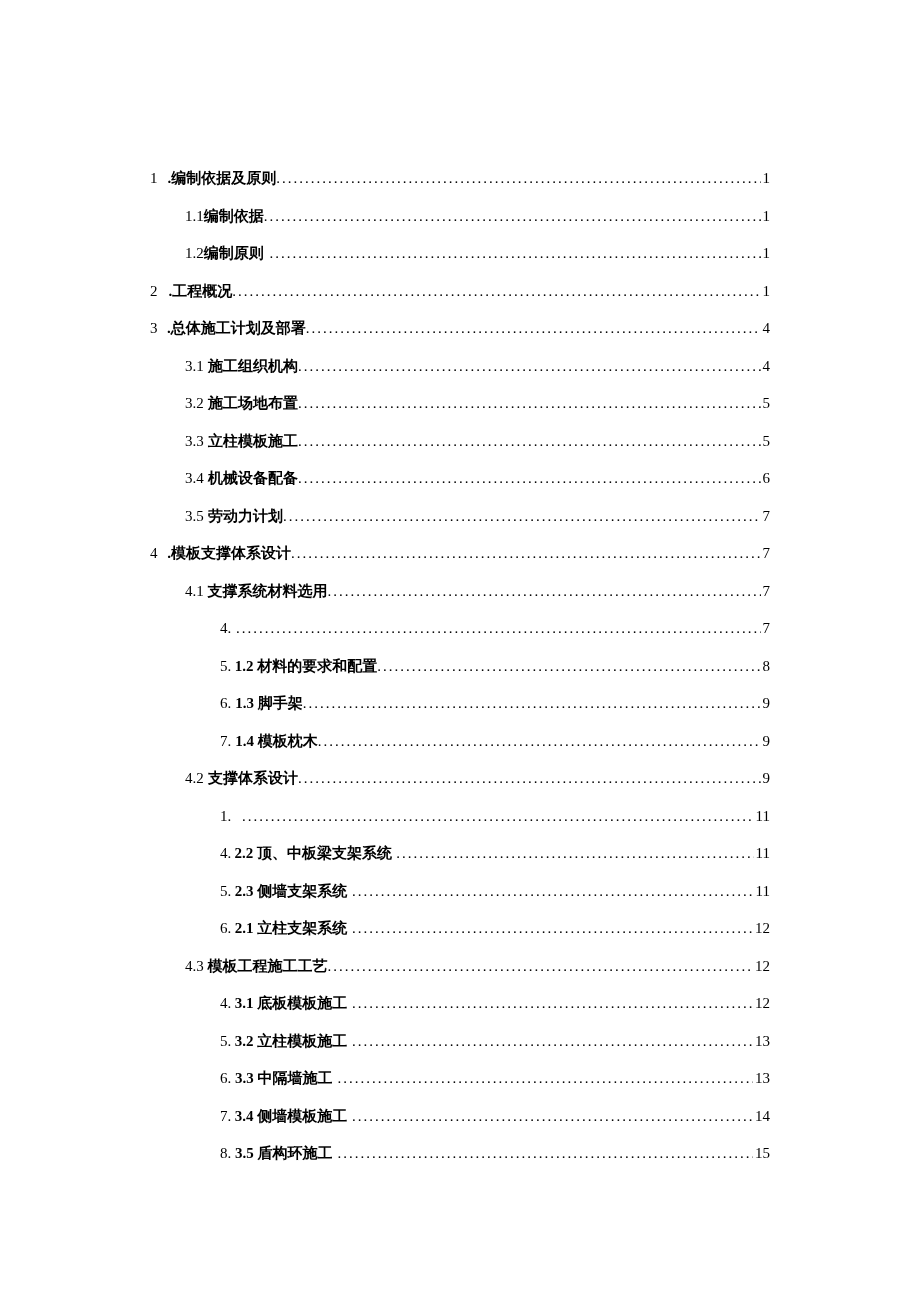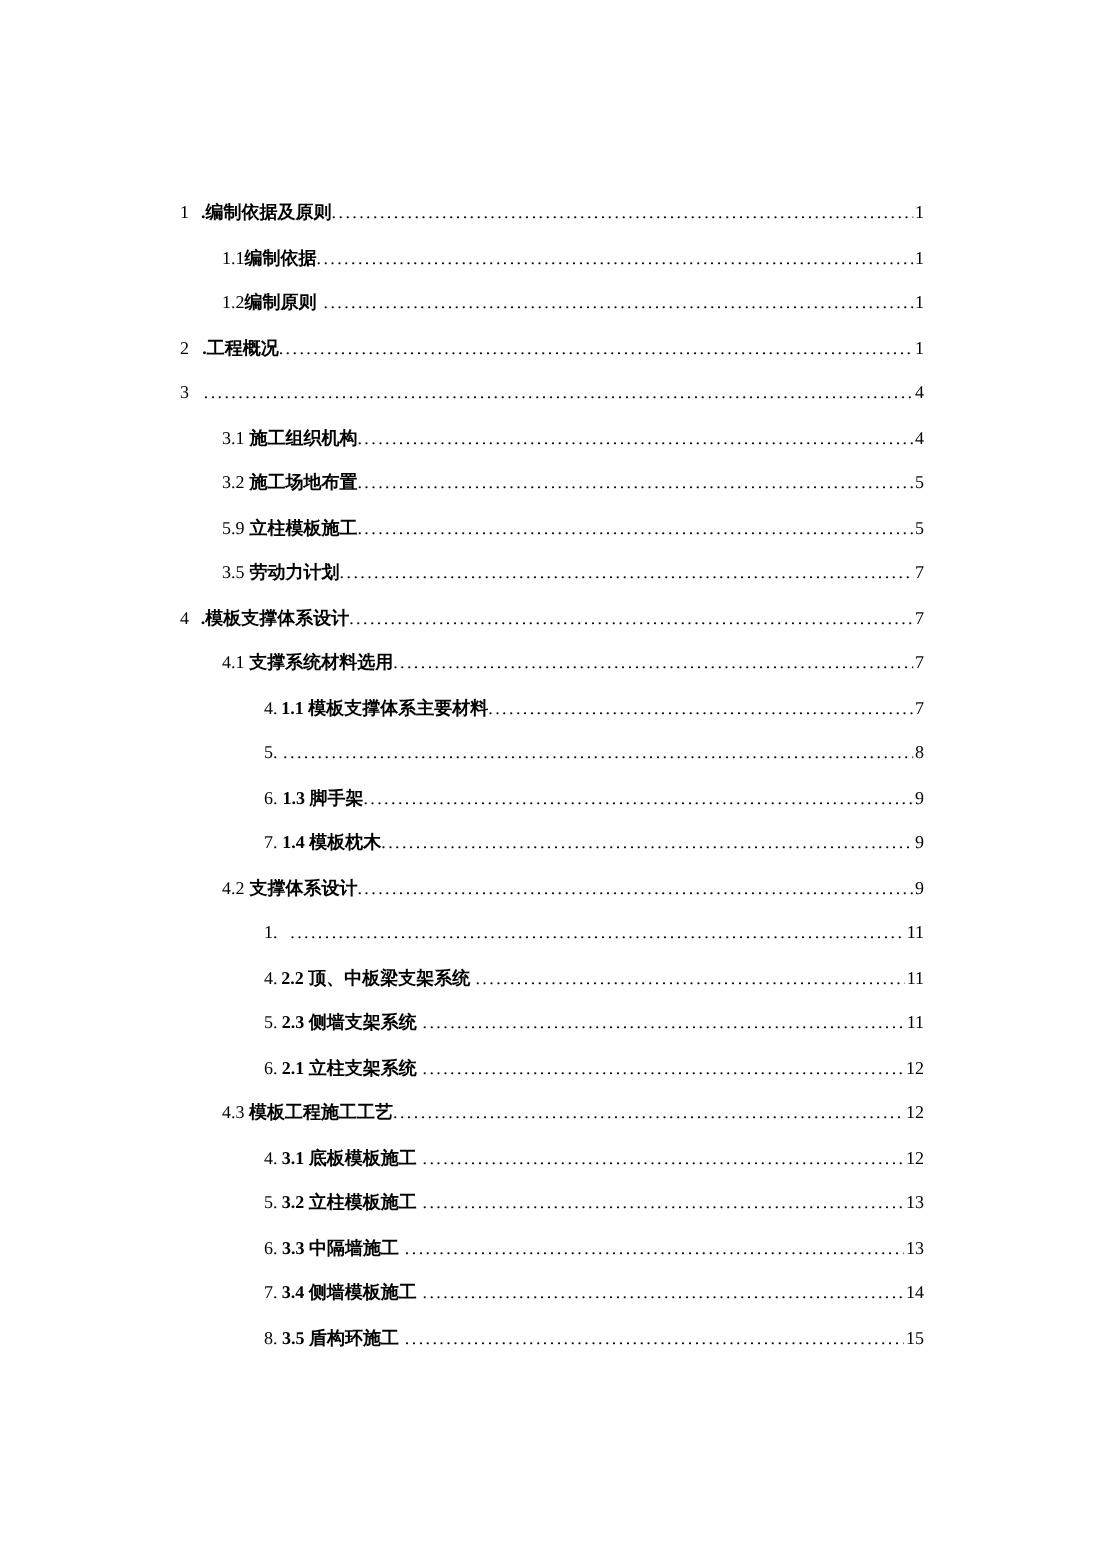--- a/index.html
+++ b/index.html
@@ -79,45 +79,53 @@
       <div class="toc-line level-1">
         <span class="toc-num">2</span>
         <span class="num-sep-wide"></span>
         <span class="toc-title">.工程概况</span>
         <span class="toc-dots"></span>
         <span class="toc-page">1</span>
       </div>
       <div class="toc-line level-1">
         <span class="toc-num">3</span>
         <span class="num-sep-wide"></span>
+        <span class="toc-title">.总体施工计划及部署</span>
         <span class="toc-dots"></span>
         <span class="toc-page">4</span>
       </div>
       <div class="toc-line level-2">
         <span class="toc-num">3.1</span>
         <span class="num-sep-narrow"></span>
         <span class="toc-title"> 施工组织机构</span>
         <span class="toc-dots"></span>
         <span class="toc-page">4</span>
       </div>
       <div class="toc-line level-2">
         <span class="toc-num">3.2</span>
         <span class="num-sep-narrow"></span>
         <span class="toc-title"> 施工场地布置</span>
         <span class="toc-dots"></span>
         <span class="toc-page">5</span>
       </div>
       <div class="toc-line level-2">
-        <span class="toc-num">5.9</span>
+        <span class="toc-num">3.3</span>
         <span class="num-sep-narrow"></span>
         <span class="toc-title"> 立柱模板施工</span>
         <span class="toc-dots"></span>
         <span class="toc-page">5</span>
       </div>
       <div class="toc-line level-2">
+        <span class="toc-num">3.4</span>
+        <span class="num-sep-narrow"></span>
+        <span class="toc-title"> 机械设备配备</span>
+        <span class="toc-dots"></span>
+        <span class="toc-page">6</span>
+      </div>
+      <div class="toc-line level-2">
         <span class="toc-num">3.5</span>
         <span class="num-sep-narrow"></span>
         <span class="toc-title"> 劳动力计划</span>
         <span class="toc-dots"></span>
         <span class="toc-page">7</span>
       </div>
       <div class="toc-line level-1">
         <span class="toc-num">4</span>
         <span class="num-sep-wide"></span>
         <span class="toc-title">.模板支撑体系设计</span>
@@ -127,27 +135,27 @@
       <div class="toc-line level-2">
         <span class="toc-num">4.1</span>
         <span class="num-sep-narrow"></span>
         <span class="toc-title"> 支撑系统材料选用</span>
         <span class="toc-dots"></span>
         <span class="toc-page">7</span>
       </div>
       <div class="toc-line level-3">
         <span class="toc-num">4.</span>
         <span class="num-sep-narrow"></span>
-        <span class="toc-title"> 1.1 模板支撑体系主要材料</span>
         <span class="toc-dots"></span>
         <span class="toc-page">7</span>
       </div>
       <div class="toc-line level-3">
         <span class="toc-num">5.</span>
         <span class="num-sep-narrow"></span>
+        <span class="toc-title"> 1.2 材料的要求和配置</span>
         <span class="toc-dots"></span>
         <span class="toc-page">8</span>
       </div>
       <div class="toc-line level-3">
         <span class="toc-num">6.</span>
         <span class="num-sep-narrow"></span>
         <span class="toc-title"> 1.3 脚手架</span>
         <span class="toc-dots"></span>
         <span class="toc-page">9</span>
       </div>

